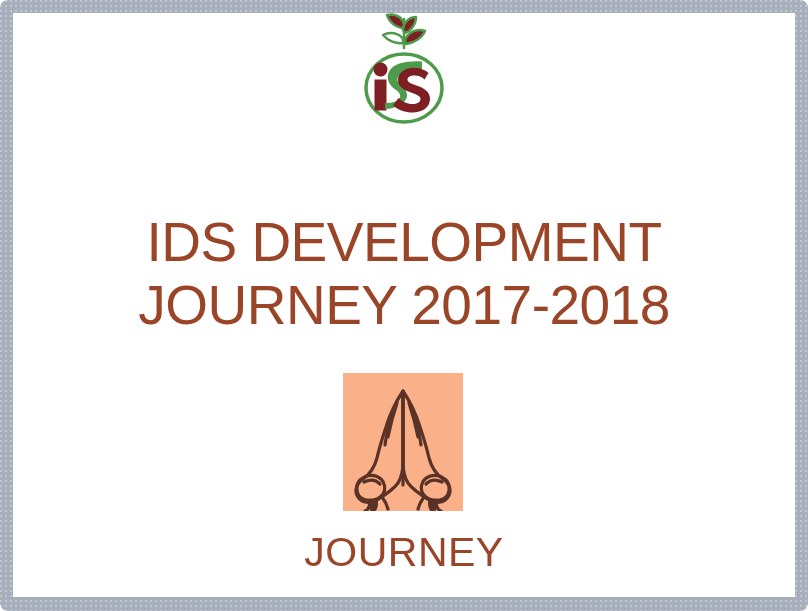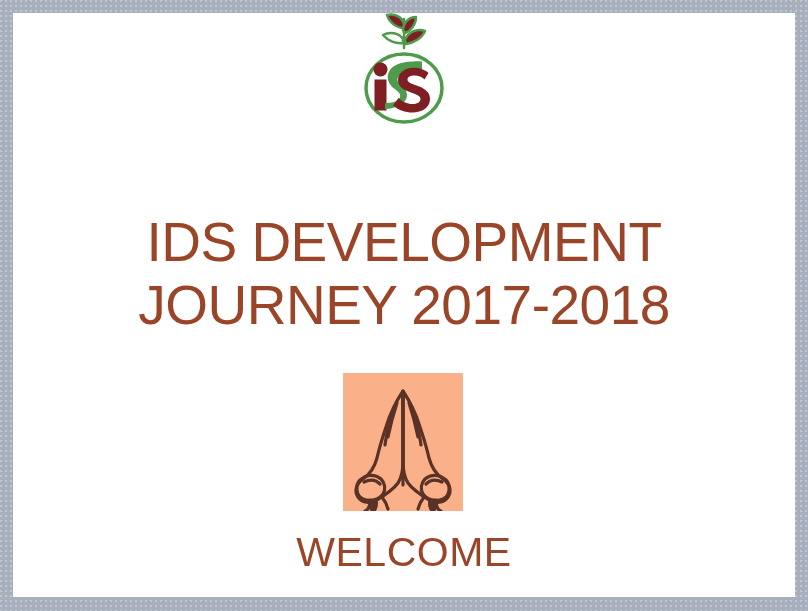--- a/index.html
+++ b/index.html
@@ -20,20 +20,21 @@
     left: 0;
     top: 0;
     width: 808px;
     height: 611px;
     box-sizing: border-box;
     background-color: #a7aebc;
     background-image:
       radial-gradient(circle at 1px 1px, rgba(255,255,255,0.30) 1px, transparent 1px);
     background-size: 5px 5px;
     padding: 13px 13px 14px 13px;
+    border-radius: 8px;
   }
 
   
   #slide-canvas {
     position: relative;
     width: 100%;
     height: 100%;
     background: #ffffff;
     overflow: hidden;
   }
@@ -183,16 +184,16 @@
           <path d="M81 124 C78 128 76 132 75 136"></path>
         </g>
 
         <g fill="#5b3226">
           <ellipse cx="30" cy="133" rx="4" ry="6"></ellipse>
           <ellipse cx="90" cy="133" rx="4" ry="6"></ellipse>
         </g>
       </svg>
     </div>
 
-    <div id="welcome-caption">WELCOME</div>
+    <div id="welcome-caption">JOURNEY</div>
 
   </div>
 </div>
 
 </body></html>

